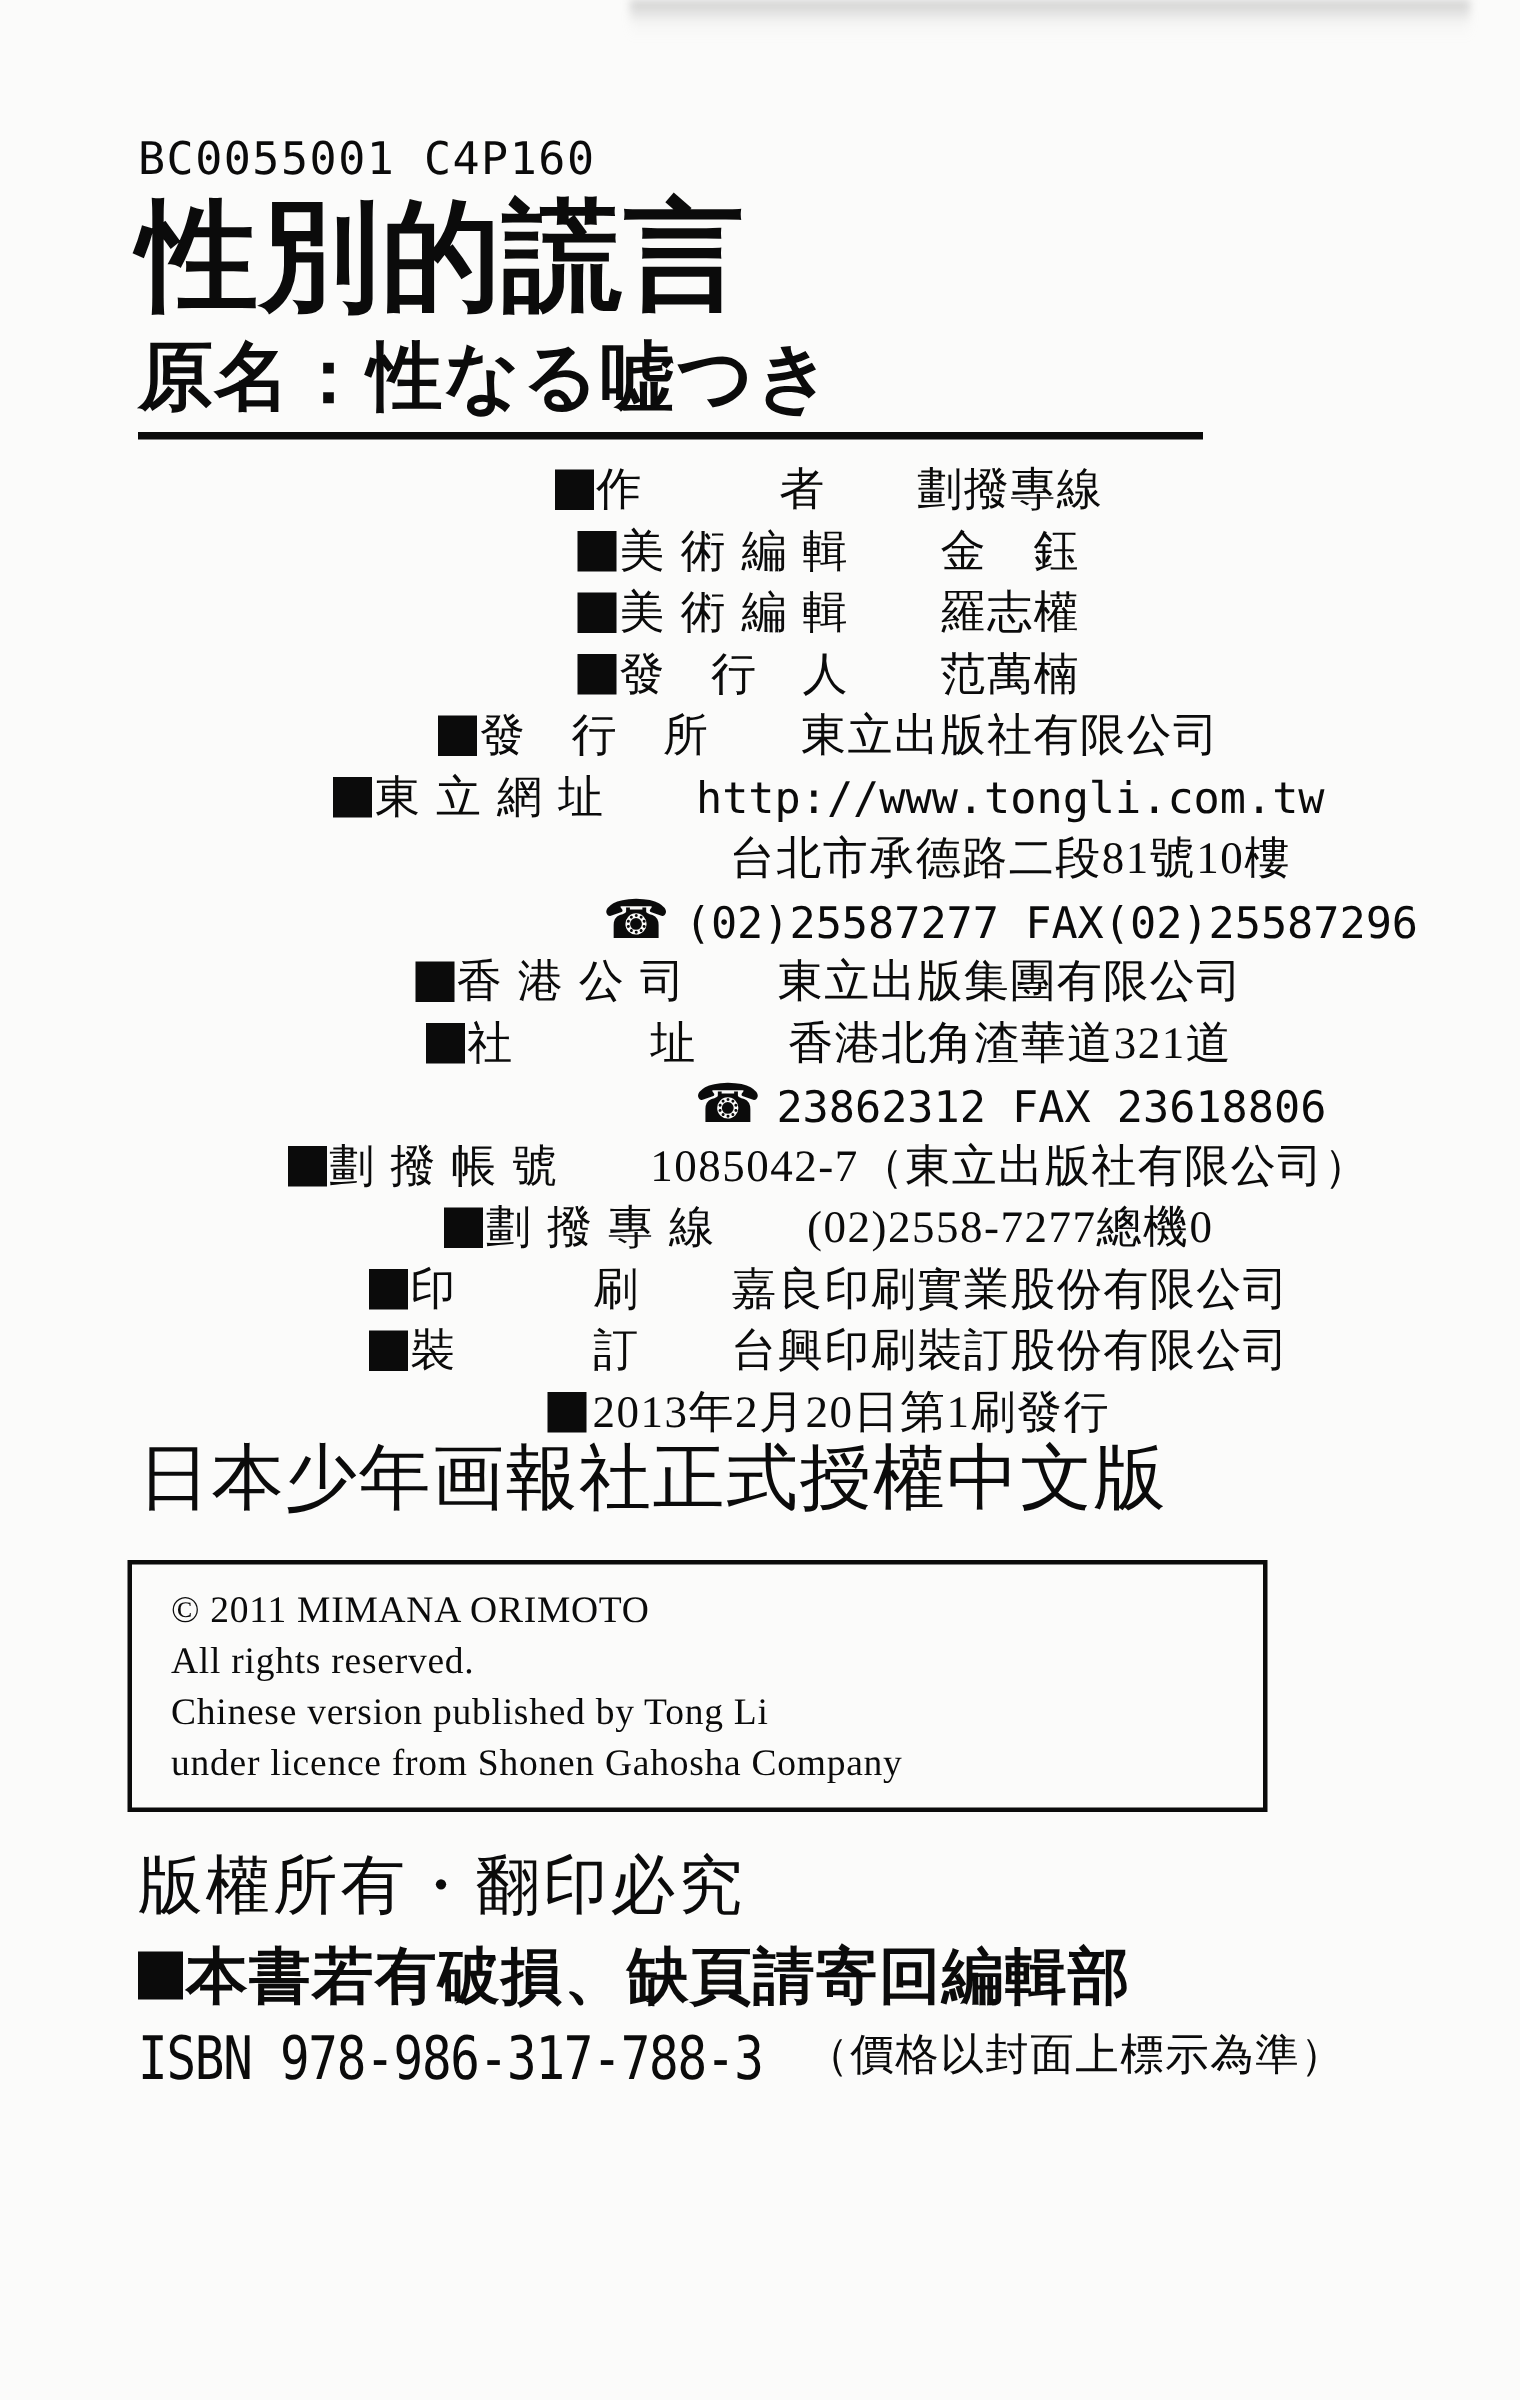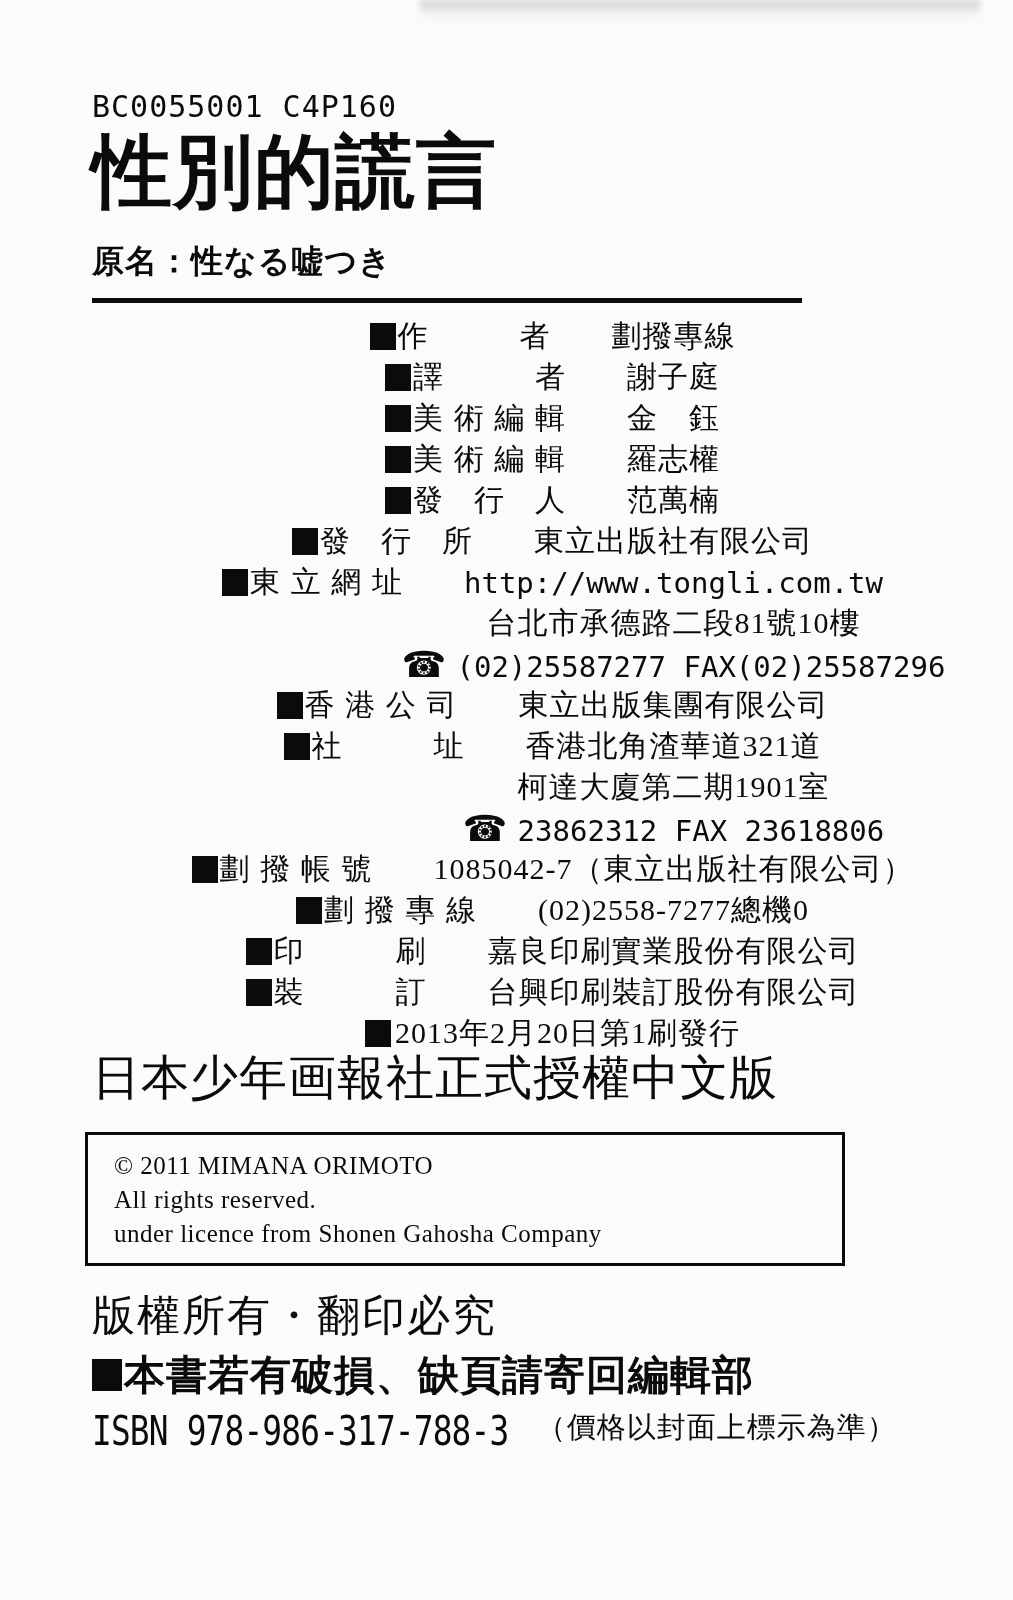--- a/index.html
+++ b/index.html
@@ -22,21 +22,21 @@
   }
   .code {
     font-family: "DejaVu Sans Mono", "Liberation Mono", monospace;
     font-size: 30px; letter-spacing: 1px; line-height: 34px;
   }
   .title {
     font-size: 80px; font-weight: bold; line-height: 92px;
     letter-spacing: 1px; margin-top: 2px;
   }
   .subtitle {
-    font-size: 32px; font-weight: bold; line-height: 46px; margin-top: 20px;
+    font-size: 50px; font-weight: bold; line-height: 46px; margin-top: 10px;
     letter-spacing: 1px;
   }
   .rule {
     width: 710px; height: 5px; background: #0b0b0b; margin-top: 14px;
   }
   .credits { margin-top: 13px; }
   .row {
     display: flex; align-items: center; height: 41px;
     font-size: 30px; white-space: nowrap; justify-content: center;
   }
@@ -99,25 +99,20 @@
   <div class="rule"></div>
 
   <div class="credits">
 
     <div class="row">
       <span class="bullet"></span>
       <span class="label">作者</span>
       <span class="value">劃撥專線</span>
     </div>
 
-    <div class="row">
-      <span class="bullet"></span>
-      <span class="label">譯者</span>
-      <span class="value">謝子庭</span>
-    </div>
 
     <div class="row">
       <span class="bullet"></span>
       <span class="label">美術編輯</span>
       <span class="value">金　鈺</span>
     </div>
 
     <div class="row">
       <span class="bullet"></span>
       <span class="label">美術編輯</span>
@@ -155,23 +150,20 @@
       <span class="label">香港公司</span>
       <span class="value">東立出版集團有限公司</span>
     </div>
 
     <div class="row">
       <span class="bullet"></span>
       <span class="label">社址</span>
       <span class="value">香港北角渣華道321道</span>
     </div>
 
-    <div class="row cont">
-      <span class="value">柯達大廈第二期1901室</span>
-    </div>
 
     <div class="row cont">
       <span class="value mono"><span class="phone-icon">☎</span><span>23862312  FAX 23618806</span></span>
     </div>
 
     <div class="row">
       <span class="bullet"></span>
       <span class="label">劃撥帳號</span>
       <span class="value">1085042-7（東立出版社有限公司）</span>
     </div>
@@ -199,20 +191,21 @@
       <span class="date-text">2013年2月20日第1刷發行</span>
     </div>
 
   </div>
 
   <div class="license-line">日本少年画報社正式授權中文版</div>
 
   <div class="copyright-box">
     <div>© 2011  MIMANA ORIMOTO</div>
     <div>All rights reserved.</div>
+    <div>Chinese version published by Tong Li</div>
     <div>under licence from Shonen Gahosha Company</div>
   </div>
 
   <div class="rights-line">版權所有・翻印必究</div>
 
   <div class="damage-line">
     <span class="bullet big"></span>
     <span>本書若有破損、缺頁請寄回編輯部</span>
   </div>
 

